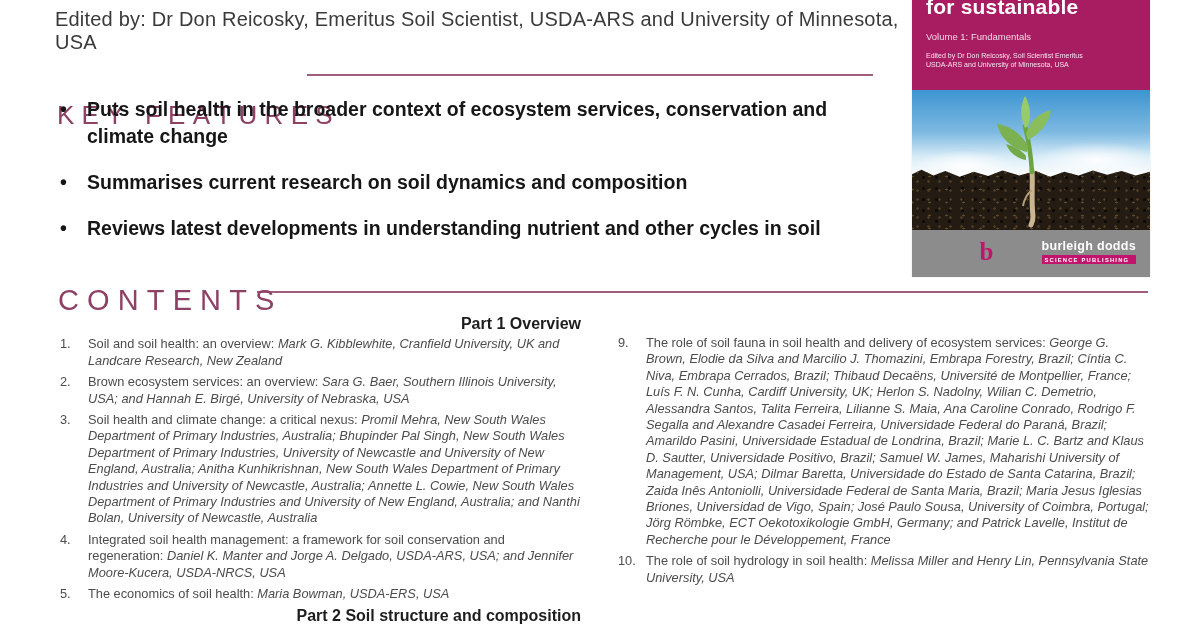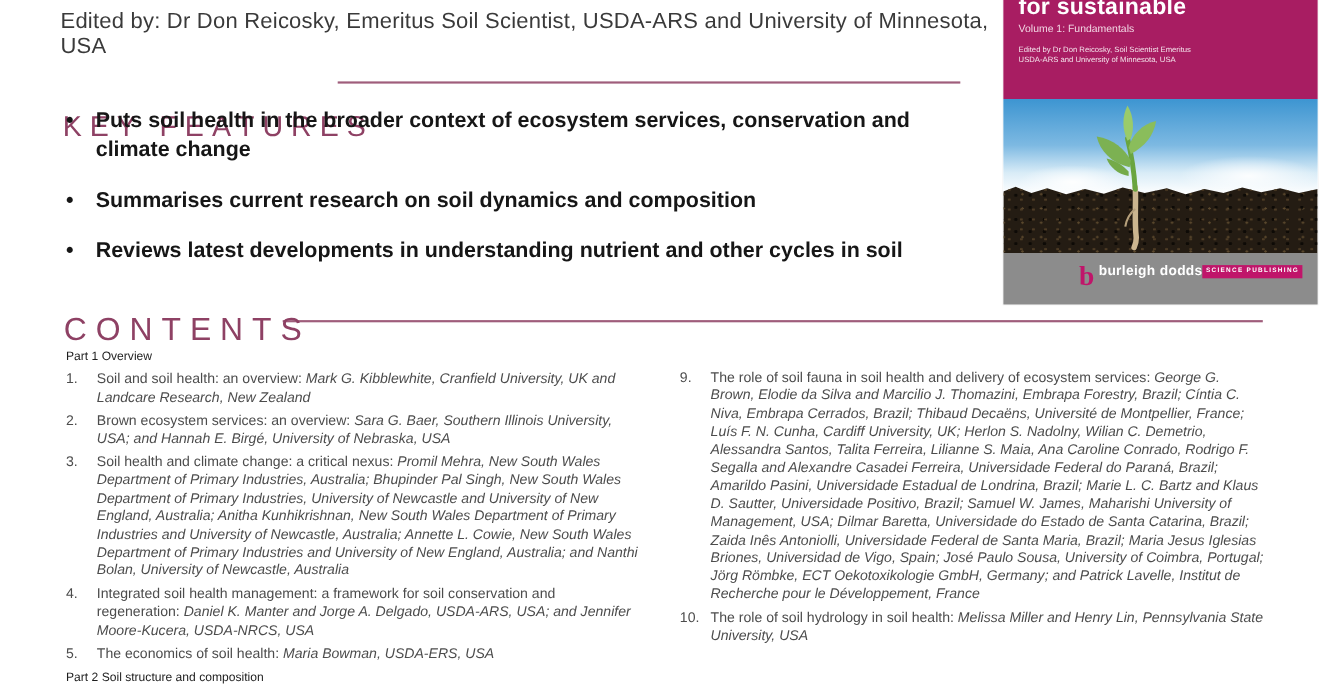--- a/index.html
+++ b/index.html
@@ -28,36 +28,36 @@
   .bullets{position:absolute;left:60px;top:96px;width:820px;}
   .bullet{
     display:flex;margin-bottom:19px;
     font-size:19.5px;line-height:27px;font-weight:700;color:#161616;
   }
   .bullet .dot{width:27px;flex:0 0 27px;}
   
   .contents-col{position:absolute;top:314px;font-size:12.8px;line-height:16.4px;color:#4c4c4c;}
   #col-left{left:60px;width:521px;}
   #col-right{left:618px;width:531px;padding-top:21px;box-sizing:border-box;}
-  .part-header{font-weight:400;color:#1d1d1d;font-size:11px;margin:2px 0 4px 0;}
+  .part-header{font-weight:700;color:#1d1d1d;font-size:16px;margin:2px 0 4px 0;text-align:right;}
   .contents-item{display:flex;margin-bottom:5px;}
   .item-num{flex:0 0 28px;}
   .item-body{flex:1;}
   .item-authors{font-style:italic;}
   
   .cover{
-    position:absolute;left:912px;top:0;width:286px;height:277px;
+    position:absolute;left:912px;top:0;width:238px;height:277px;
     overflow:hidden;box-shadow:0 0 0 .5px rgba(0,0,0,.08);
   }
   .cover-top{
     position:absolute;left:0;top:0;width:100%;height:90px;
     background:#a81d62;color:#ffffff;box-sizing:border-box;padding:0 14px;
   }
   .cover-title{font-size:21px;font-weight:700;line-height:25px;margin-top:-6px;letter-spacing:.2px;}
-  .cover-volume{font-size:9.5px;color:#f2d7e4;margin-top:2px;}
+  .cover-volume{font-size:9.5px;color:#f2d7e4;margin-top:12px;}
   .cover-editors{font-size:7px;line-height:9px;color:rgba(255,255,255,.88);margin-top:9px;}
   .cover-photo{
     position:absolute;left:0;top:90px;width:100%;height:140px;
     background:
       radial-gradient(ellipse 70px 22px at 22% 54%, rgba(255,255,255,.95), rgba(255,255,255,0) 70%),
       radial-gradient(ellipse 90px 26px at 78% 50%, rgba(255,255,255,.9), rgba(255,255,255,0) 70%),
       linear-gradient(180deg,#3d95d1 0%,#7db9e2 30%,#d9ecf7 48%,#ffffff 62%);
   }
   .soil{
     position:absolute;left:0;top:78px;width:100%;height:62px;
@@ -73,21 +73,21 @@
   .plant-svg{position:absolute;left:0;top:0;width:238px;height:140px;}
   .cover-bottom{
     position:absolute;left:0;top:230px;width:100%;height:47px;
     background:#8c8c8c;
   }
   .logo{position:absolute;right:14px;top:9px;display:flex;align-items:flex-start;}
   .logo-b{
     color:#c0156a;font-weight:700;font-size:25px;line-height:25px;
     margin-right:4px;font-family:"Liberation Serif", serif;
   }
-  .logo-text{display:flex;flex-direction:row;}
+  .logo-text{display:flex;flex-direction:column;margin-left:44px;}
   .logo-name{color:#ffffff;font-weight:700;font-size:12.5px;line-height:14px;letter-spacing:.3px;}
   .logo-sub{
     background:#c0156a;color:#ffffff;font-size:5.8px;letter-spacing:1.2px;
     padding:1.5px 3px;margin-top:2px;display:inline-block;font-weight:700;
   }
 </style>
 </head>
 <body>
 
 <div class="edited-by">Edited by: Dr Don Reicosky, Emeritus Soil Scientist, USDA-ARS and University of Minnesota, USA</div>

